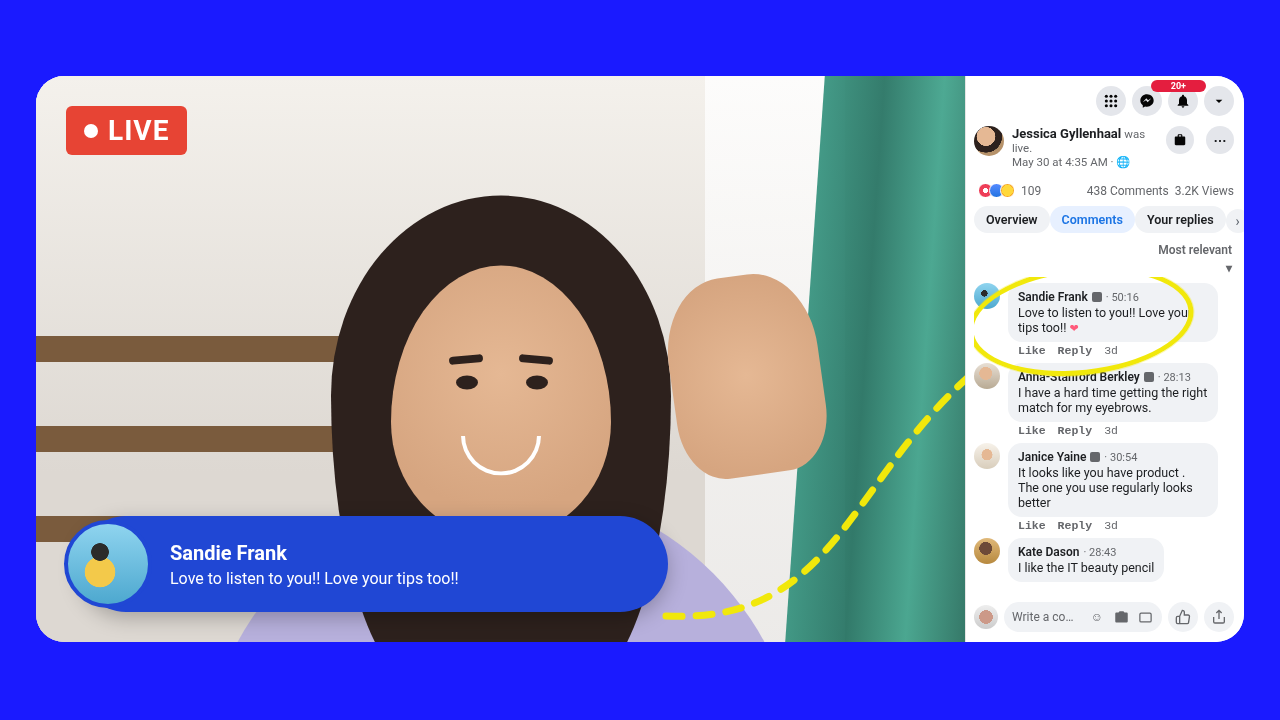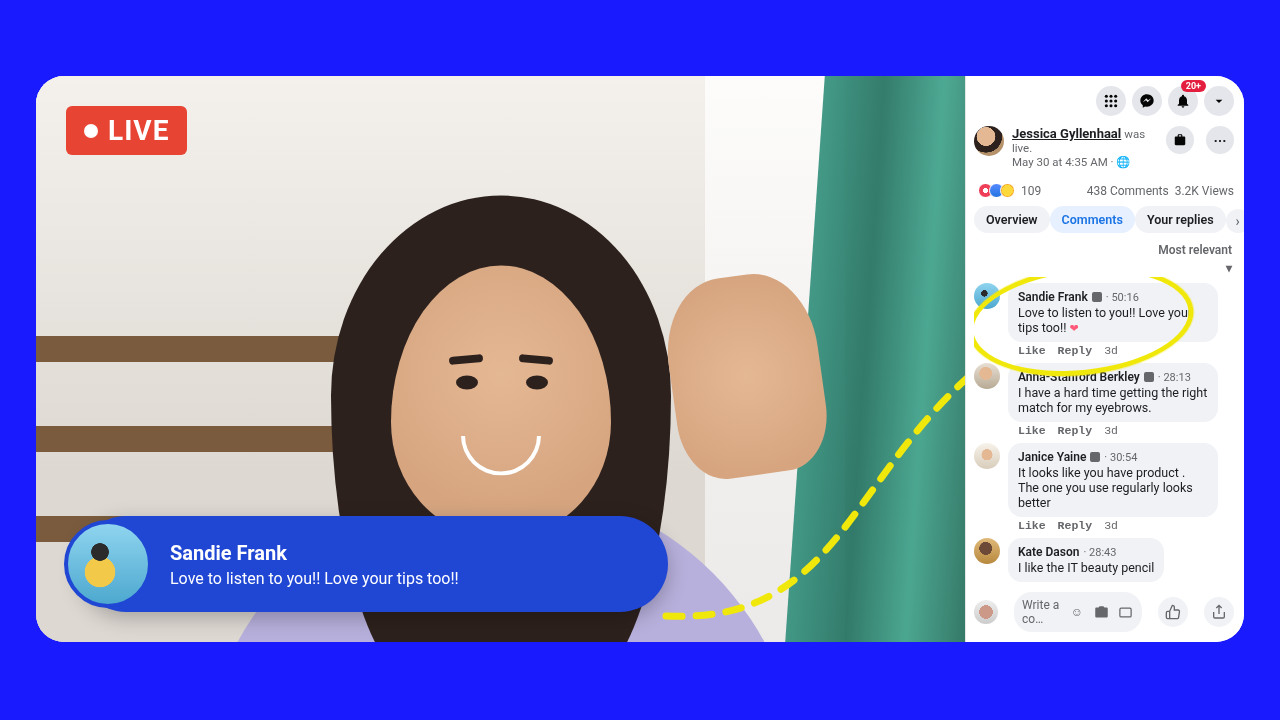--- a/index.html
+++ b/index.html
@@ -134,28 +134,28 @@
   .topicons{display:flex;gap:6px;justify-content:flex-end;margin-bottom:10px;}
   .topicons .ib{
     width:30px;height:30px;border-radius:50%;background:#e4e6eb;
     display:flex;align-items:center;justify-content:center;
     position:relative; font-size:14px; color:#050505;
   }
   .topicons .ib svg{width:16px;height:16px;}
   .topicons .badge{
     position:absolute; top:-6px; right:-8px;
     background:#e41e3f; color:#fff; font-size:9px; font-weight:700;
-    padding:1px 5px; border-radius:9px;
+    padding:1px 20px; border-radius:9px;
   }
 
   .author{display:flex;gap:8px;align-items:flex-start;margin-bottom:4px;}
   .author .av{width:30px;height:30px;border-radius:50%;flex:0 0 30px;
     background:radial-gradient(circle at 40% 35%, #e5b894 0 35%, #2d211d 36% 60%, #b6926a 61%);}
   .author .meta{flex:1;}
-  .author .meta b{font-size:13px;text-decoration:underline;}
+  .author .meta b{font-size:13px;}
   .author .meta .sub{color:#65676b;font-size:11.5px;}
   .author .rb{width:28px;height:28px;border-radius:50%;background:#e4e6eb;
     display:flex;align-items:center;justify-content:center;margin-left:4px;font-size:13px;}
 
   .stats{display:flex;align-items:center;justify-content:space-between;color:#65676b;
     font-size:12px;margin:10px 0 8px;}
   .reacts{display:flex;align-items:center;gap:2px;}
   .reacts .r{width:15px;height:15px;border-radius:50%;display:inline-block;border:1.5px solid #fff;}
   .reacts .r.love{background:radial-gradient(circle,#fff 0 25%,#ee3e58 26%);}
   .reacts .r.like{background:linear-gradient(#558aff,#2374e1);margin-left:-6px;}
@@ -189,21 +189,21 @@
 
   .highlight{
     position:absolute;
     border:5px solid #f1e80b;
     border-radius:50%;
     transform:rotate(-6deg);
     pointer-events:none;
     box-shadow:0 0 0 1px rgba(241,232,11,0.3);
   }
 
-  .composer{display:flex;align-items:center;gap:16px;padding-top:6px;border-top:1px solid transparent;}
+  .composer{display:flex;align-items:center;gap:6px;padding-top:6px;border-top:1px solid transparent;}
   .composer .mav{width:24px;height:24px;border-radius:50%;background:radial-gradient(circle,#c98 0 40%,transparent 41%),linear-gradient(#eee,#ccc);flex:0 0 24px;}
   .composer .inp{flex:1;background:#f0f2f5;border-radius:18px;padding:6px 8px;
     display:flex;align-items:center;gap:6px;color:#65676b;font-size:12px;}
   .composer .ic{width:18px;height:18px;color:#65676b;display:flex;align-items:center;justify-content:center;}
   .composer .round{width:30px;height:30px;border-radius:50%;background:#f0f2f5;
     display:flex;align-items:center;justify-content:center;}
   .heart{color:#ff5a7a;font-size:11px;}
 </style>
 </head>
 <body>

